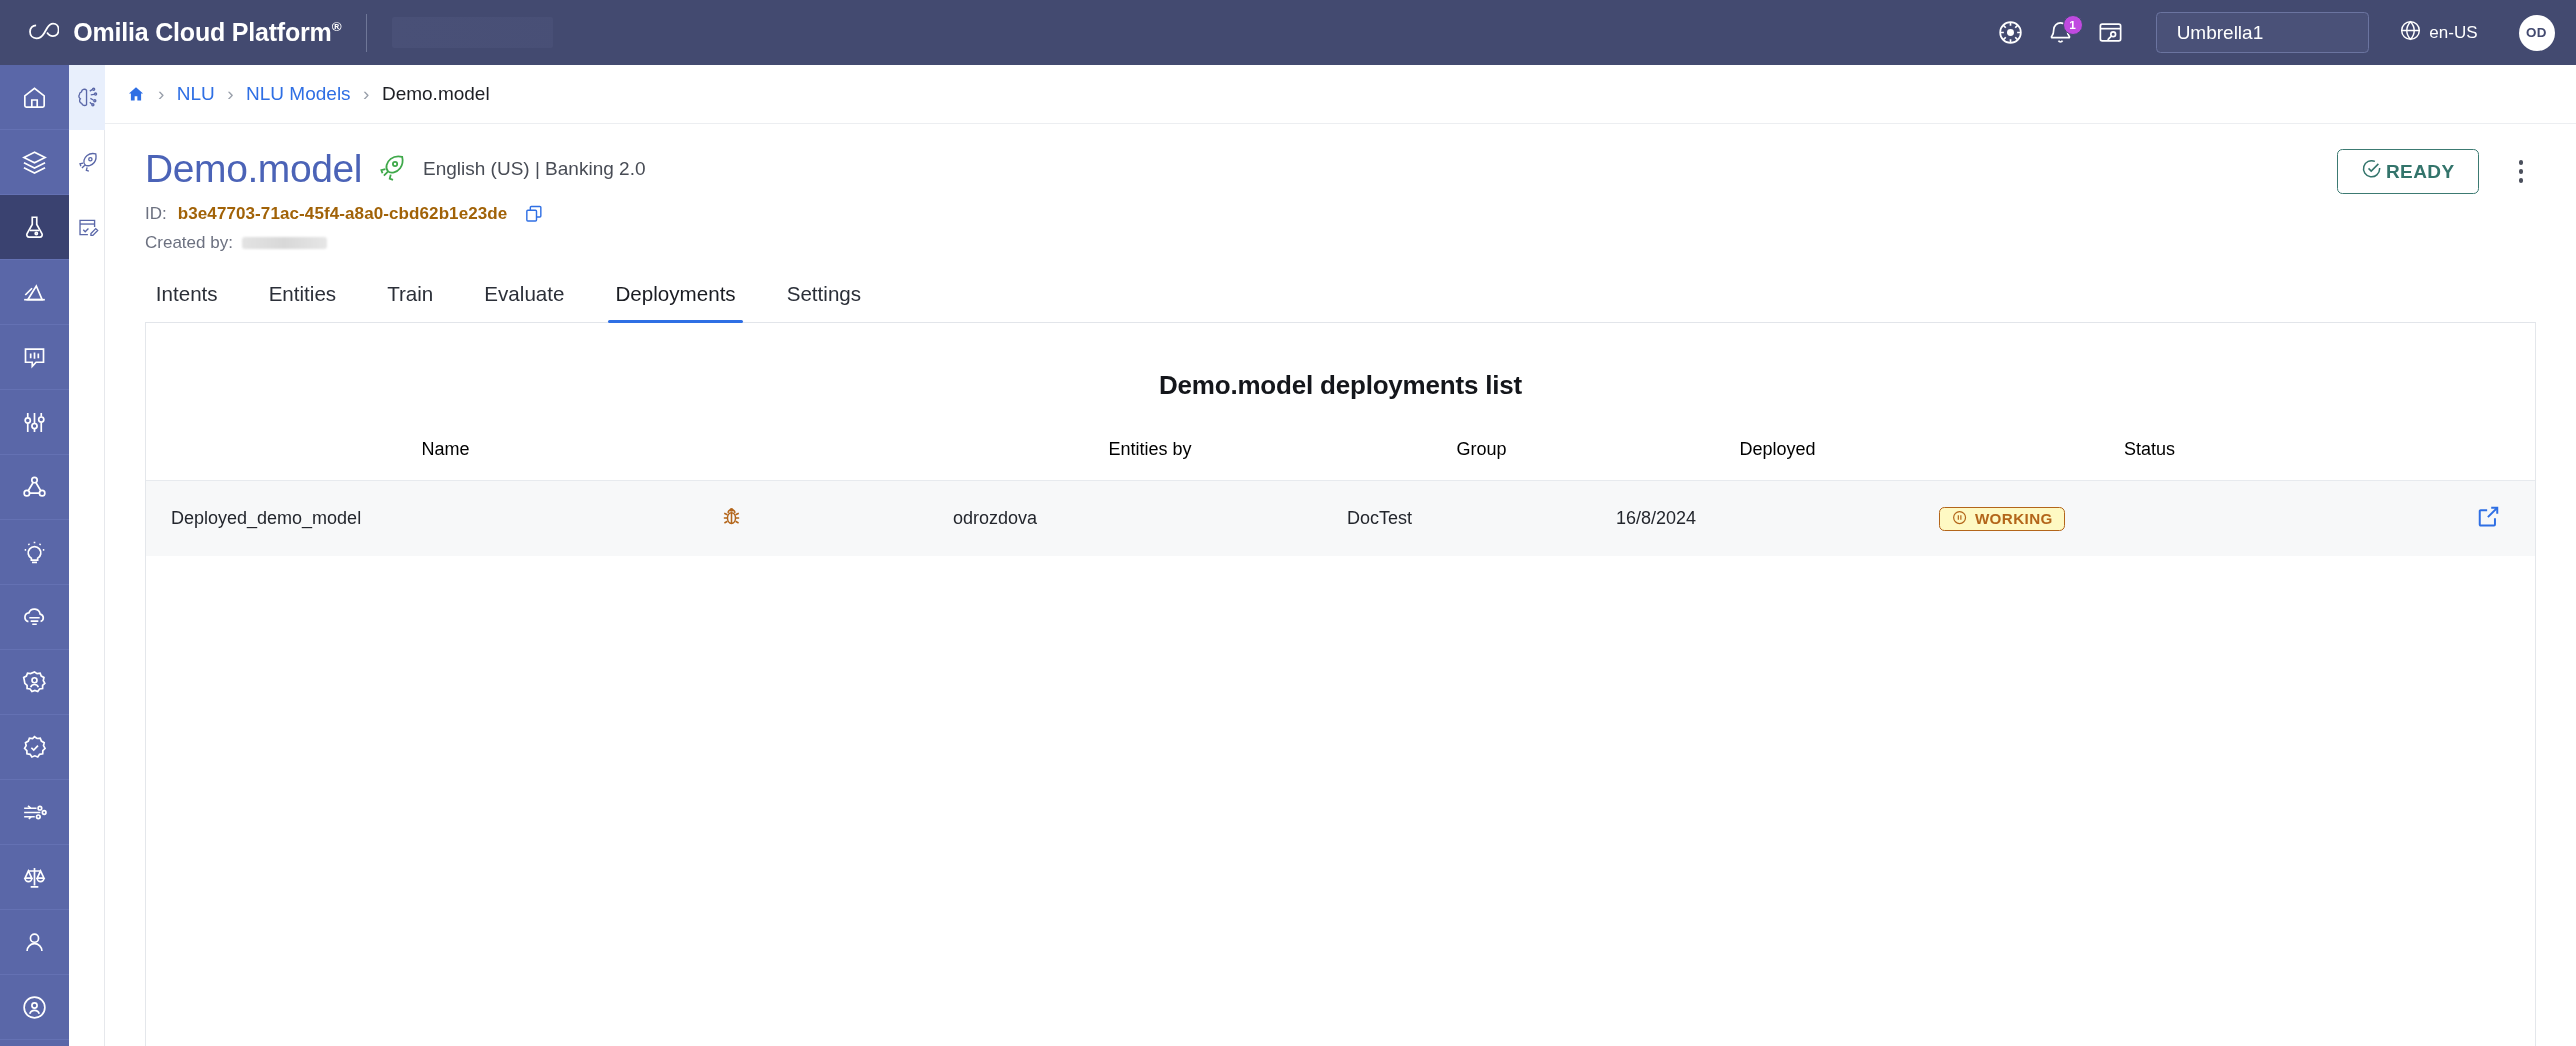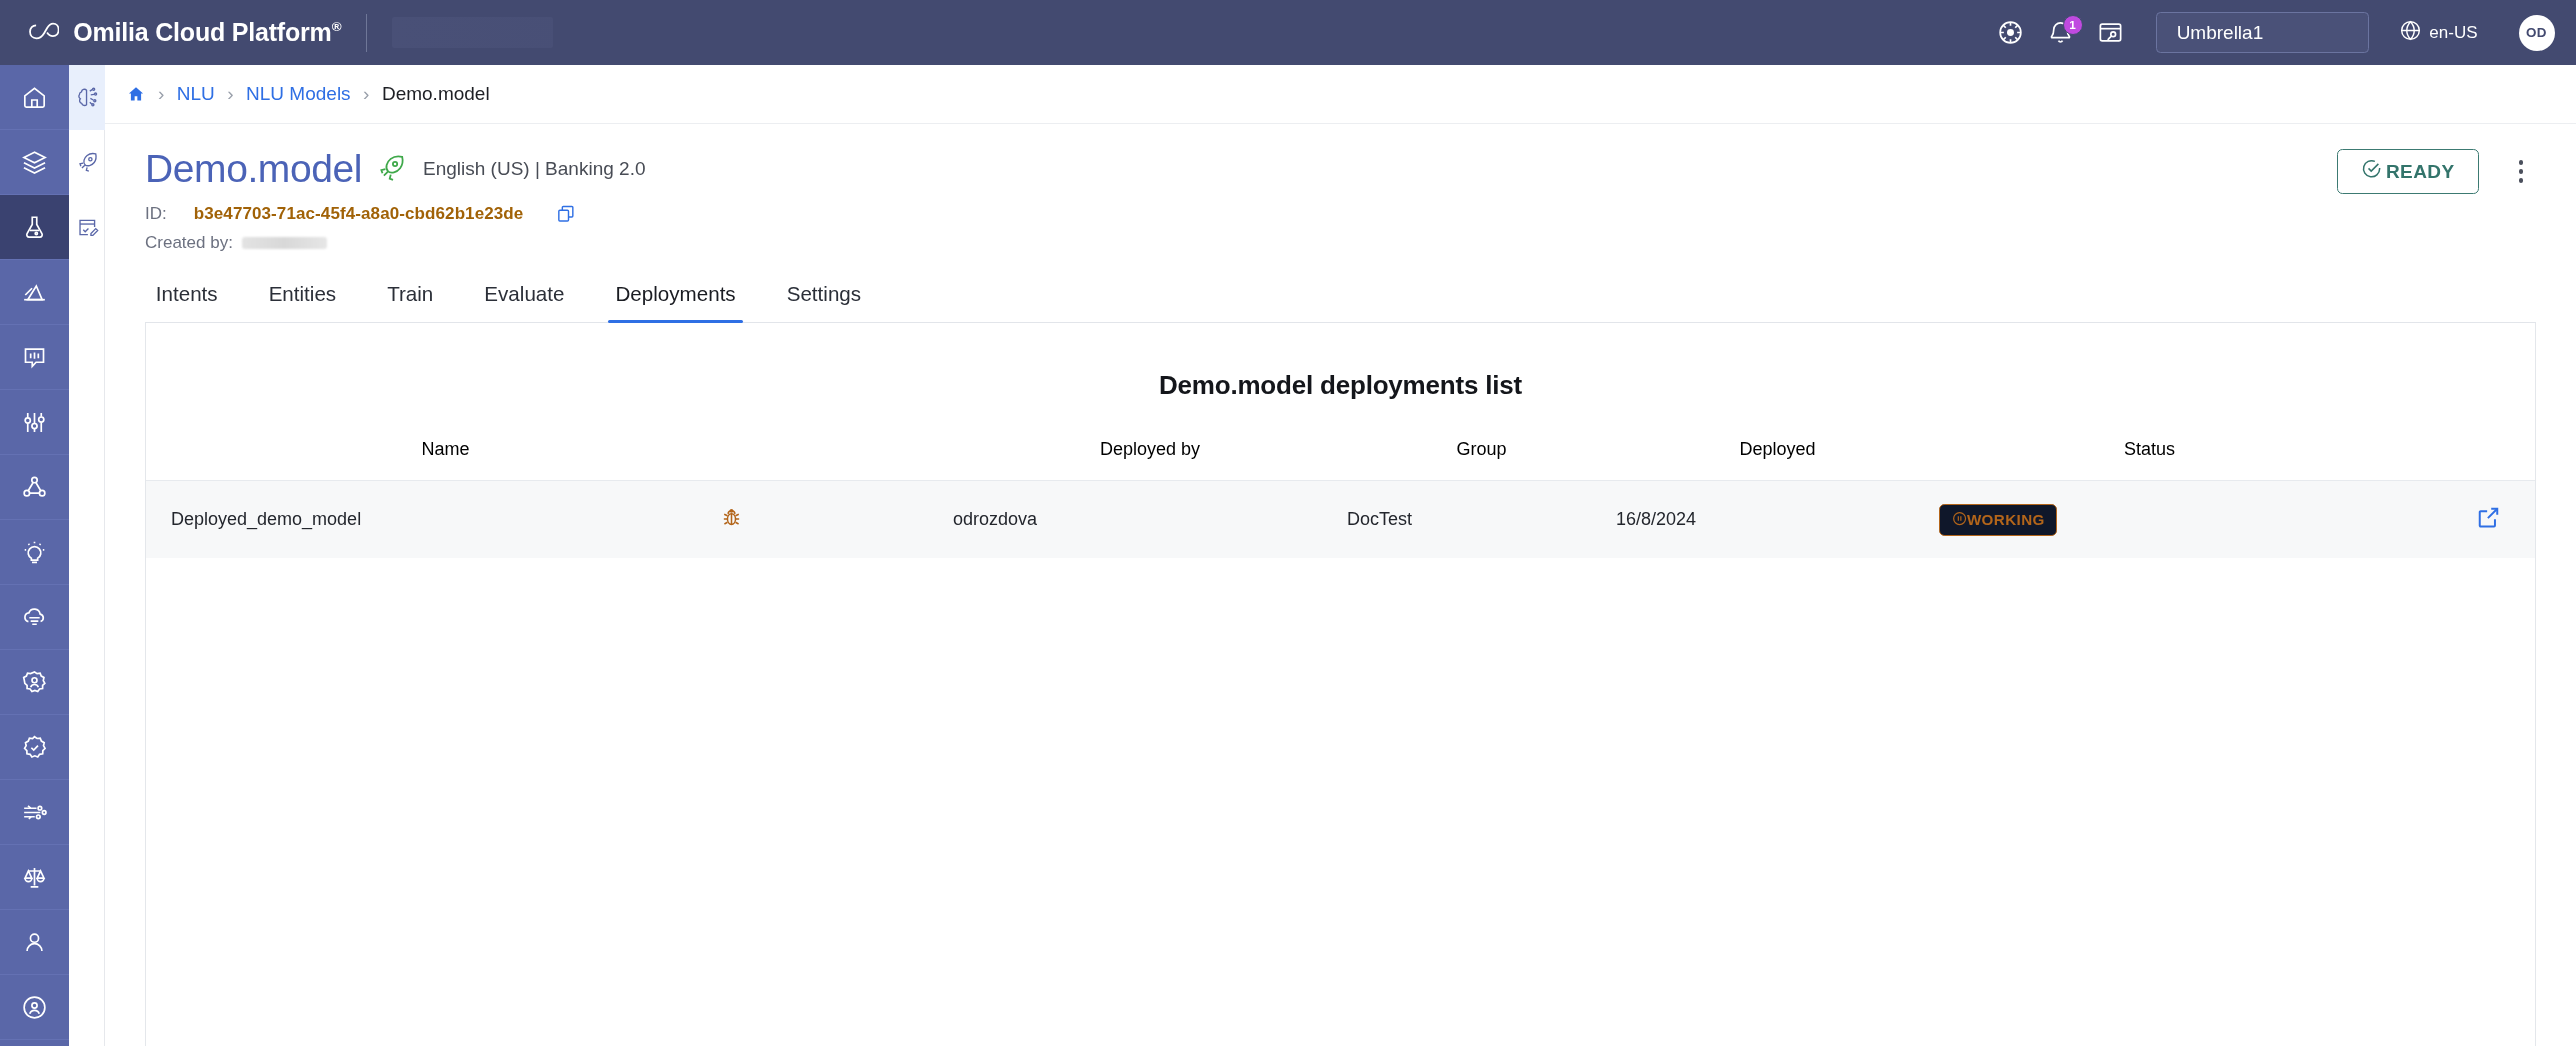--- a/index.html
+++ b/index.html
@@ -135,21 +135,21 @@
   .bc-home { display: flex; align-items: center; cursor: pointer; }
 
   .page-head { padding: 25px 40px 0 40px; position: relative; }
   .title-row { display: flex; align-items: center; gap: 14.3px; }
   .page-title {
     font-size: 39px; color: #4b63b7; font-weight: normal;
     letter-spacing: -0.4px; line-height: 1.05;
   }
   .title-meta { font-size: 19px; color: #484c55; margin-left: 1.8px; }
   .id-row {
-    display: flex; align-items: center; gap: 27px;
+    display: flex; align-items: center; gap: 11px;
     margin-top: 14.3px;
   }
   .id-label { font-size: 17px; color: #6c7180; }
   .id-value { font-size: 17px; color: #a16207; font-weight: 600; letter-spacing: 0.1px; }
   .created-row { display: flex; align-items: center; gap: 9px; margin-top: 9px; }
   .created-label { font-size: 17px; color: #6c7180; }
   .redacted {
     width: 85px; height: 12.5px; border-radius: 2.7px;
     background: linear-gradient(90deg,#e3e3e3,#d8d8d8,#e6e6e6);
     filter: blur(1.1px);
@@ -219,24 +219,24 @@
   table.dep-table tbody tr { background: #f7f8f9; }
   .col-name { padding-left: 25px !important; width: 574px; }
   .col-bug  { width: 233px; text-align: left; }
   .col-by   { width: 394px; }
   .col-grp  { width: 269px; }
   .col-dep  { width: 323px; }
   .col-sta  { width: 421px; }
   .col-act  { text-align: right; padding-right: 34px !important; }
 
   .status-pill {
-    display: inline-flex; align-items: center; 
+    display: inline-flex; align-items: center; gap: 8px;
     border: 0.9px solid #b3651a; border-radius: 5.4px;
-    background: #0f172a; color: #b3651a;
-    height: 32px; padding: 0 11.7px;
+    background: #fef9c3; color: #b3651a;
+    height: 24px; padding: 0 11.7px;
     font-size: 15.2px; font-weight: bold; letter-spacing: 0.4px;
   }
   .ext-btn { cursor: pointer; display: inline-flex; }
   .bug-icon { display: inline-flex; }
 </style>
 </head>
 <body>
 
 <div class="top-header">
   <div class="brand">
@@ -503,21 +503,21 @@
   <div class="card">
     <div class="card-head">
       <div class="card-title">Demo.model deployments list</div>
     </div>
 
     <table class="dep-table">
       <thead>
         <tr>
           <th class="col-name">Name</th>
           <th class="col-bug"></th>
-          <th class="col-by">Deployed by</th>
+          <th class="col-by">Entities by</th>
           <th class="col-grp">Group</th>
           <th class="col-dep">Deployed</th>
           <th class="col-sta">Status</th>
           <th class="col-act"></th>
         </tr>
       </thead>
       <tbody>
         <tr>
           <td class="col-name">Deployed_demo_model</td>
           <td class="col-bug">

